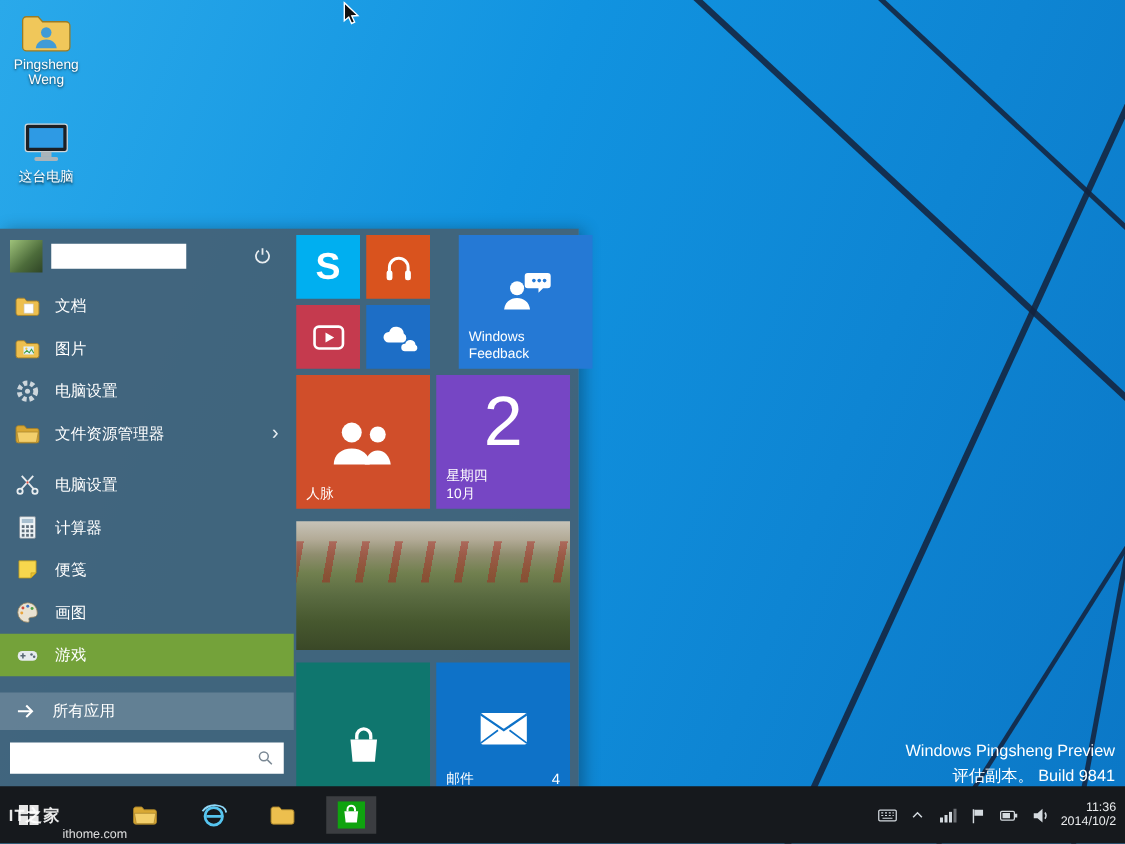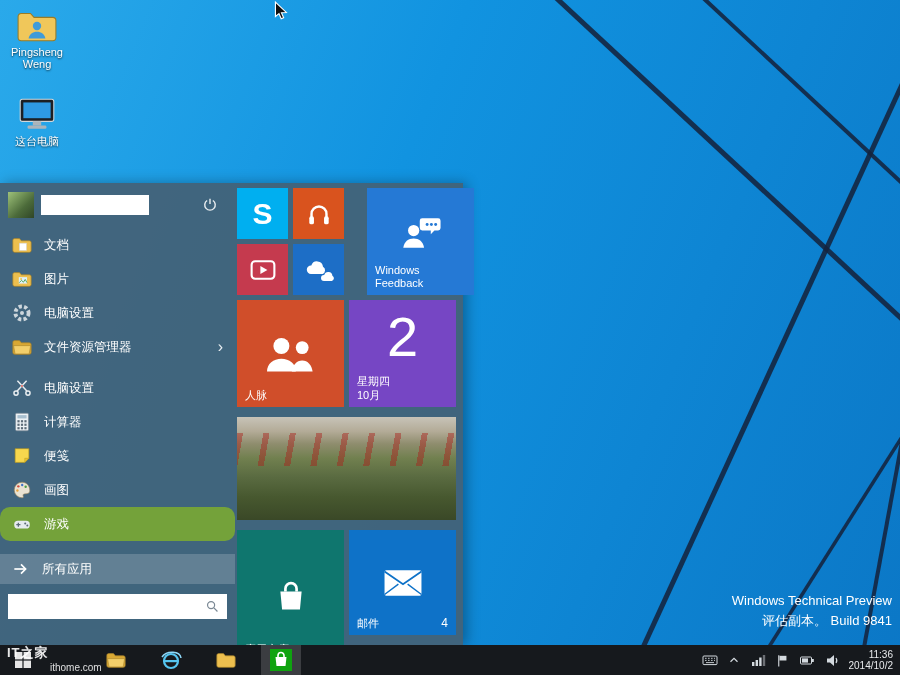--- a/index.html
+++ b/index.html
@@ -25,21 +25,21 @@
   .sm-left { position: absolute; left: 0; top: 0; width: 235px; height: 100%; }
   .sm-header { display: flex; align-items: center; gap: 7px; padding: 9px 10px 2px 8px; }
   .avatar { width: 26px; height: 26px;
             background: linear-gradient(135deg, #9ec27a, #4c6b3a 60%, #2f4526); }
   .name-box { width: 108px; height: 20px; background: #fff; }
   .power-btn { margin-left: auto; margin-right: 6px; display: flex; }
   .sm-items { margin-top: 8px; }
   .sm-item { display: flex; align-items: center; gap: 11px; height: 34px;
              padding-left: 11px; font-size: 12.5px; }
   .sm-item.group2 { margin-top: 7px; }
-  .sm-item.active { background: #74a23a; border-radius: 10px; }
+  .sm-item.active { background: #74a23a; }
   .sm-chevron { margin-left: auto; margin-right: 12px; font-size: 16px; color: #e8eef2; }
   .sm-allapps { display: flex; align-items: center; gap: 11px; height: 30px; padding-left: 11px;
                 margin-top: 13px; background: rgba(255,255,255,.18); font-size: 12.5px; }
   .sm-search { margin: 10px 8px 0 8px; height: 25px; background: #fff; display: flex;
                align-items: center; padding: 0 6px; }
   .sm-search input { flex: 1; border: 0; outline: 0; font-size: 12px; height: 100%;
                      background: transparent; font-family: inherit; }
 
   
   .tile { position: absolute; color: #fff; overflow: hidden; }
@@ -67,22 +67,22 @@
                             transparent 6px 26px); }
   .news-banner { position: absolute; left: 0; right: 0; bottom: 0; height: 36px;
                  background: #c40b1e; display: flex; align-items: center; gap: 7px;
                  padding: 0 8px; }
   .nb-logo { width: 17px; height: 17px; background: #fff; position: relative; flex: none; }
   .nb-logo::after { content: ""; position: absolute; inset: 3px; background: #d42222; }
   .nb-text { font-size: 11px; line-height: 13px; }
   .badge { position: absolute; right: 8px; bottom: 5px; font-size: 12px; }
 
   
-  .taskbar { position: absolute; left: 0; bottom: 0; width: 900px; height: 30px;
-             background: #16191d; display: flex; align-items: flex-start; z-index: 5; }
+  .taskbar { position: absolute; left: 0; bottom: 0; width: 900px; height: 46px;
+             background: #16191d; display: flex; align-items: center; z-index: 5; }
   .tb-start { width: 46px; height: 30px; display: flex; align-items: center;
               justify-content: center; }
   .tb-apps { position: absolute; left: 96px; display: flex; gap: 15px; height: 30px;
              align-items: center; }
   .tb-app { width: 40px; height: 30px; display: flex; align-items: center;
             justify-content: center; }
   .tb-app.active { background: rgba(255,255,255,.16); }
   .tb-tray { position: absolute; right: 0; display: flex; align-items: center; gap: 9px;
              padding-right: 7px; height: 30px; }
   .clock { text-align: right; font-size: 10px; line-height: 11px; color: #e8eaec; }
@@ -121,21 +121,21 @@
     <svg width="42" height="36" viewBox="0 0 40 34">
       <rect x="4" y="3" width="32" height="21" rx="2" fill="#1c1f24" stroke="#cfd6da" stroke-width="1"></rect>
       <rect x="7" y="6" width="26" height="15" fill="#2e9ae4"></rect>
       <rect x="16" y="24" width="8" height="4" fill="#aab4ba"></rect>
       <rect x="11" y="28" width="18" height="3" rx="1.2" fill="#aab4ba"></rect>
     </svg>
     <div>这台电脑</div>
   </div>
 
   <div class="preview">
-    <div>Windows Technical Preview</div>
+    <div>Windows Pingsheng Preview</div>
     <div>评估副本。 Build 9841</div>
   </div>
 
   <div class="start-menu">
     <div class="sm-left">
 
       <div class="sm-header">
         <div class="avatar"></div>
         <div class="name-box"></div>
         <div class="power-btn">

